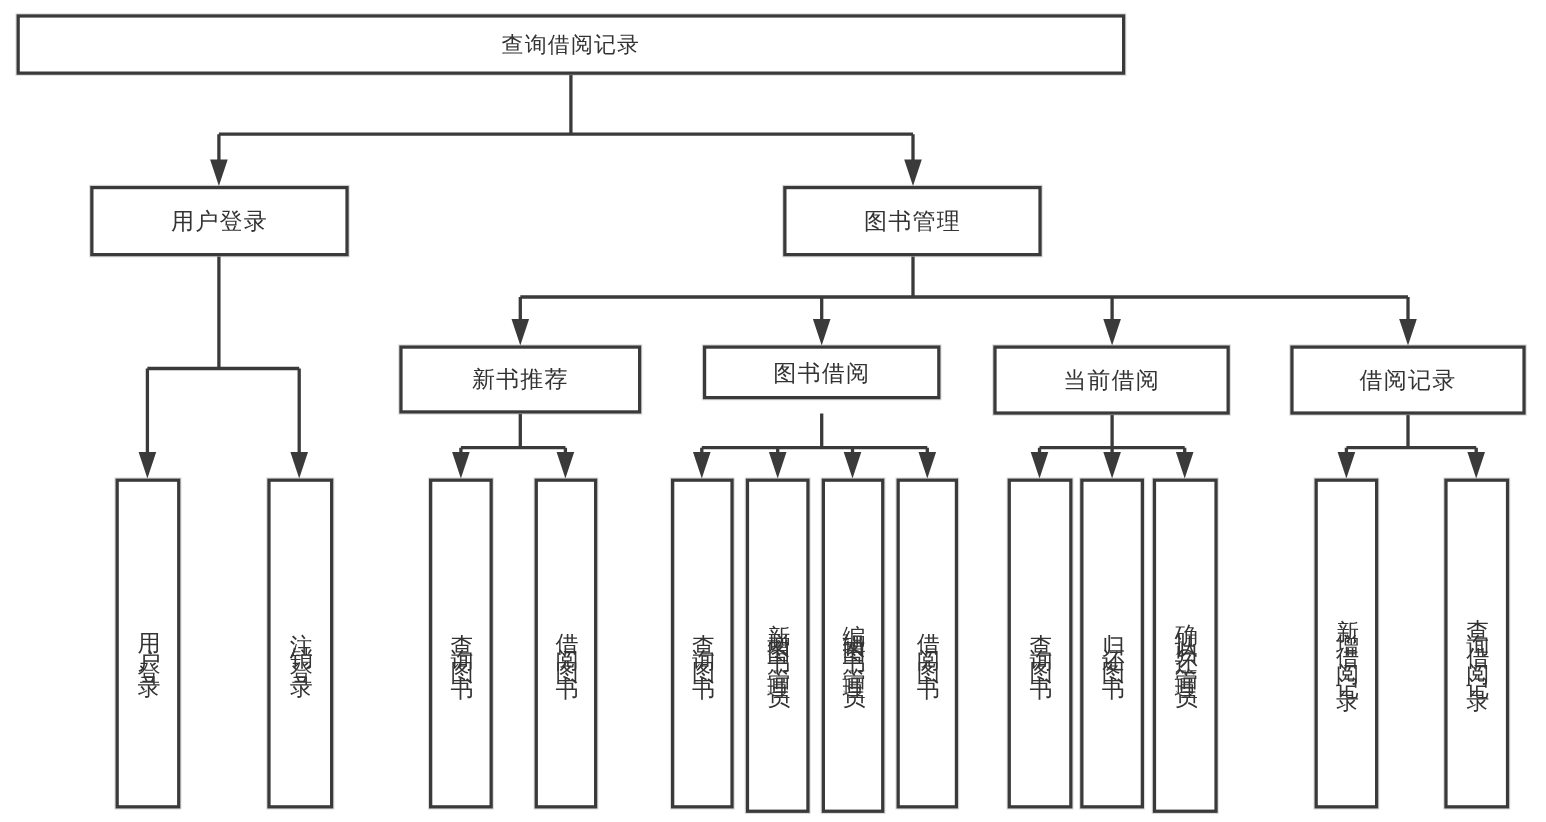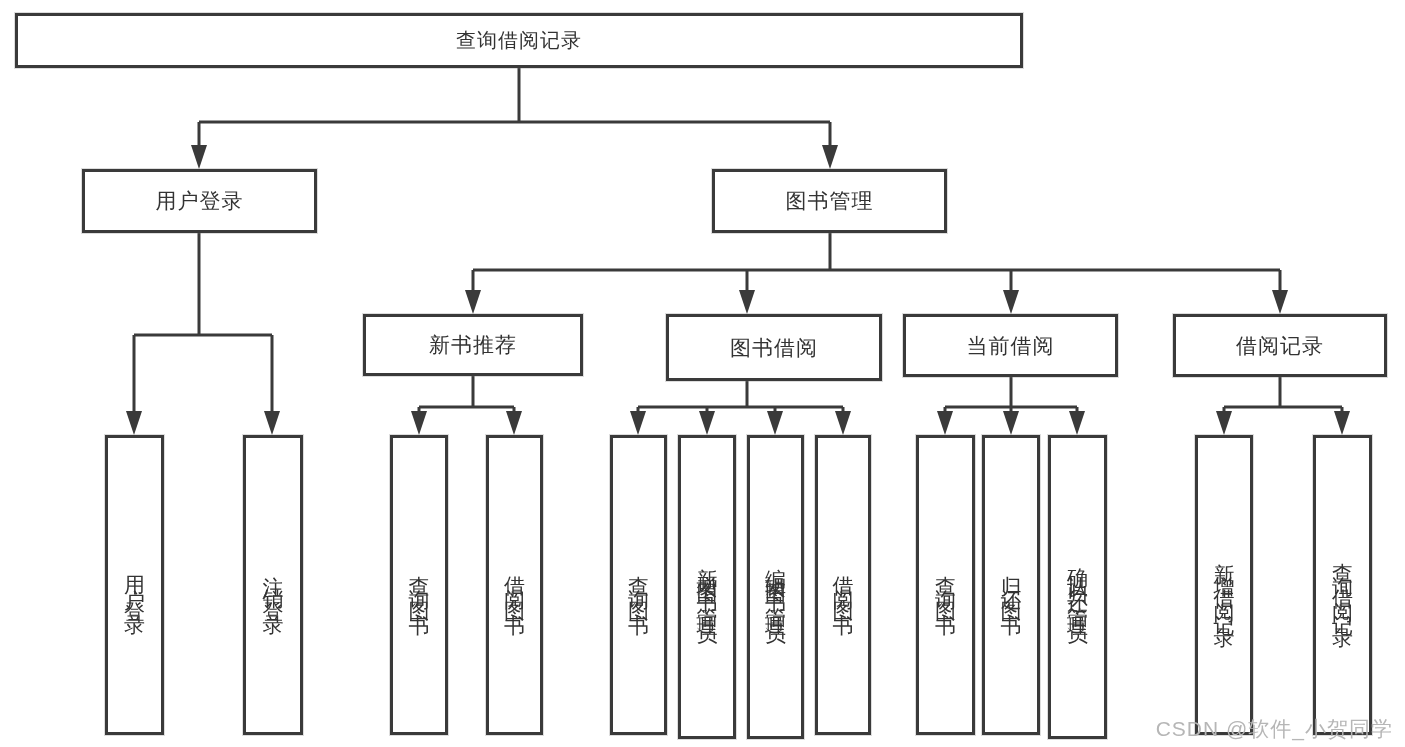--- a/index.html
+++ b/index.html
@@ -87,21 +87,21 @@
       <polygon points="1334,411 1350,411 1342,435"></polygon>
     </g>
   </svg>
 
   <div class="node h root" style="left:15px;top:13px;width:1008px;height:55px">查询借阅记录</div>
 
   <div class="node h" style="left:82px;top:169px;width:235px;height:64px">用户登录</div>
   <div class="node h" style="left:363px;top:314px;width:220px;height:62px">新书推荐</div>
 
   <div class="node h" style="left:712px;top:169px;width:235px;height:64px">图书管理</div>
-  <div class="node h" style="left:666px;top:314px;width:216px;height:67px">图书借阅</div>
+  <div class="node h" style="left:639px;top:314px;width:216px;height:49px">图书借阅</div>
   <div class="node h" style="left:1173px;top:314px;width:214px;height:63px">借阅记录</div>
   <div class="node h" style="left:903px;top:314px;width:215px;height:63px">当前借阅</div>
 
   <div class="node v" style="left:105px;top:435px;width:59px;height:300px">用户登录</div>
   <div class="node v" style="left:243px;top:435px;width:60px;height:300px">注销登录</div>
 
   <div class="node v" style="left:390px;top:435px;width:58px;height:300px">查询图书</div>
   <div class="node v" style="left:486px;top:435px;width:57px;height:300px">借阅图书</div>
 
   <div class="node v" style="left:610px;top:435px;width:57px;height:300px">查询图书</div>
@@ -109,15 +109,14 @@
   <div class="node v tight" style="left:747px;top:435px;width:57px;height:304px">编辑图书（管理员）</div>
   <div class="node v" style="left:815px;top:435px;width:56px;height:300px">借阅图书</div>
 
   <div class="node v" style="left:916px;top:435px;width:59px;height:300px">查询图书</div>
   <div class="node v" style="left:982px;top:435px;width:58px;height:300px">归还图书</div>
   <div class="node v tight" style="left:1048px;top:435px;width:59px;height:304px">确认归还（管理员）</div>
 
   <div class="node v" style="left:1195px;top:435px;width:58px;height:300px">新增借阅记录</div>
   <div class="node v" style="left:1313px;top:435px;width:59px;height:300px">查询借阅记录</div>
 
-  <div class="watermark">CSDN @软件_小贺同学</div>
 
 </div>
 
 </body></html>

